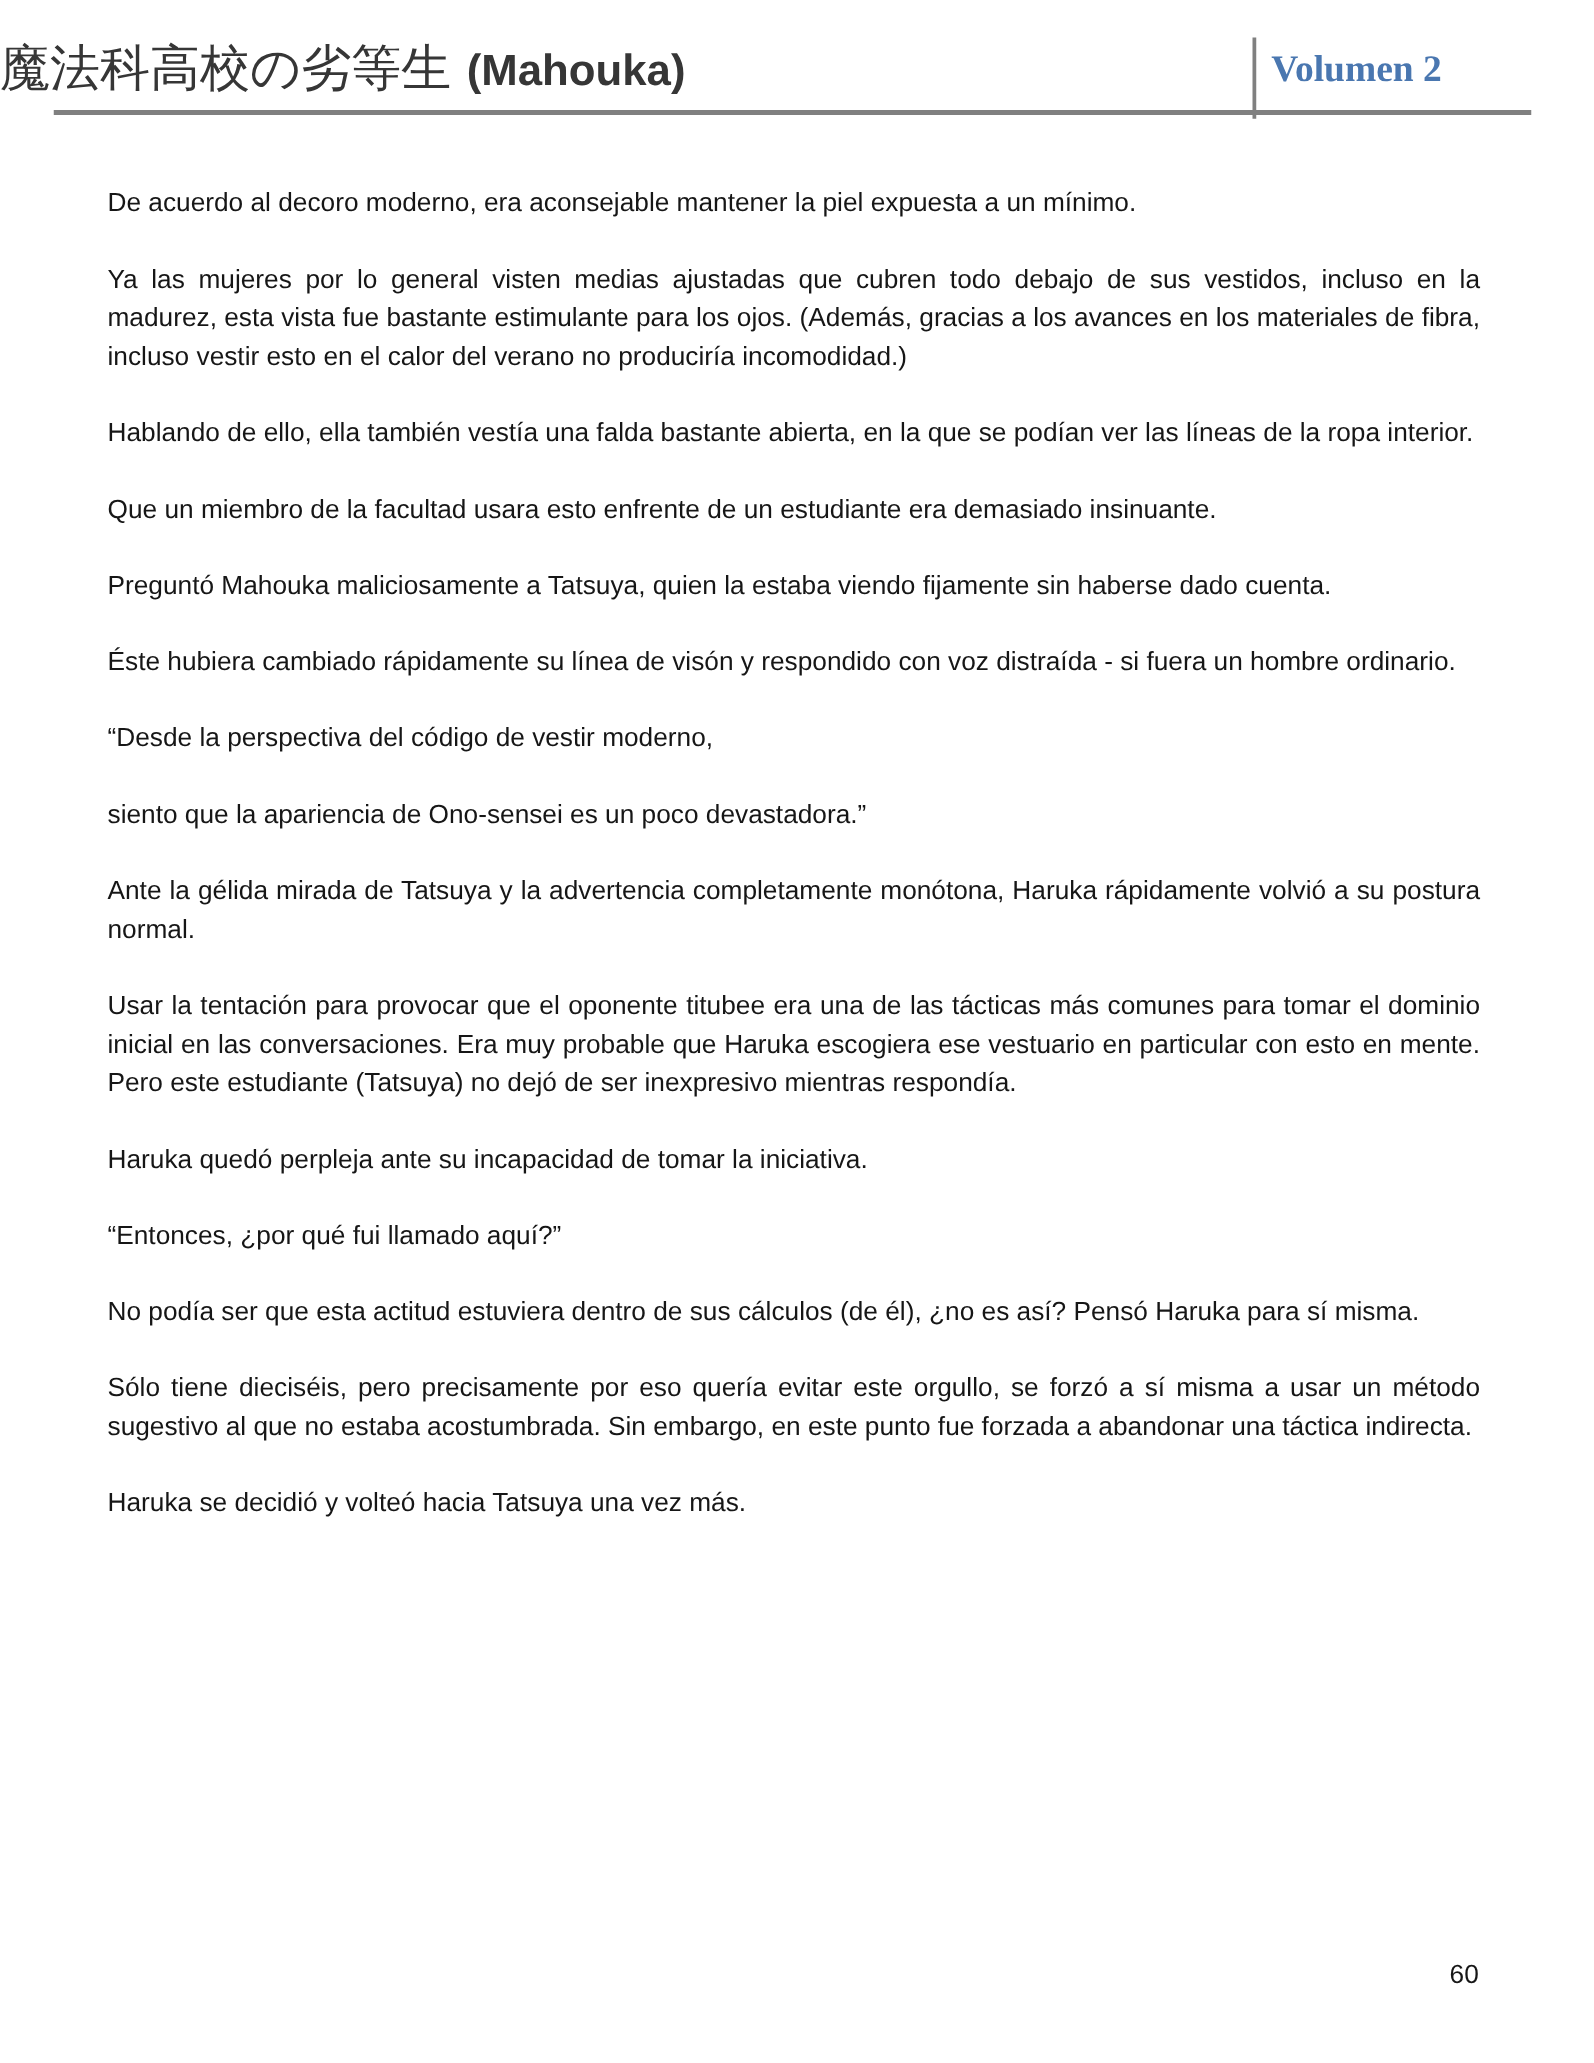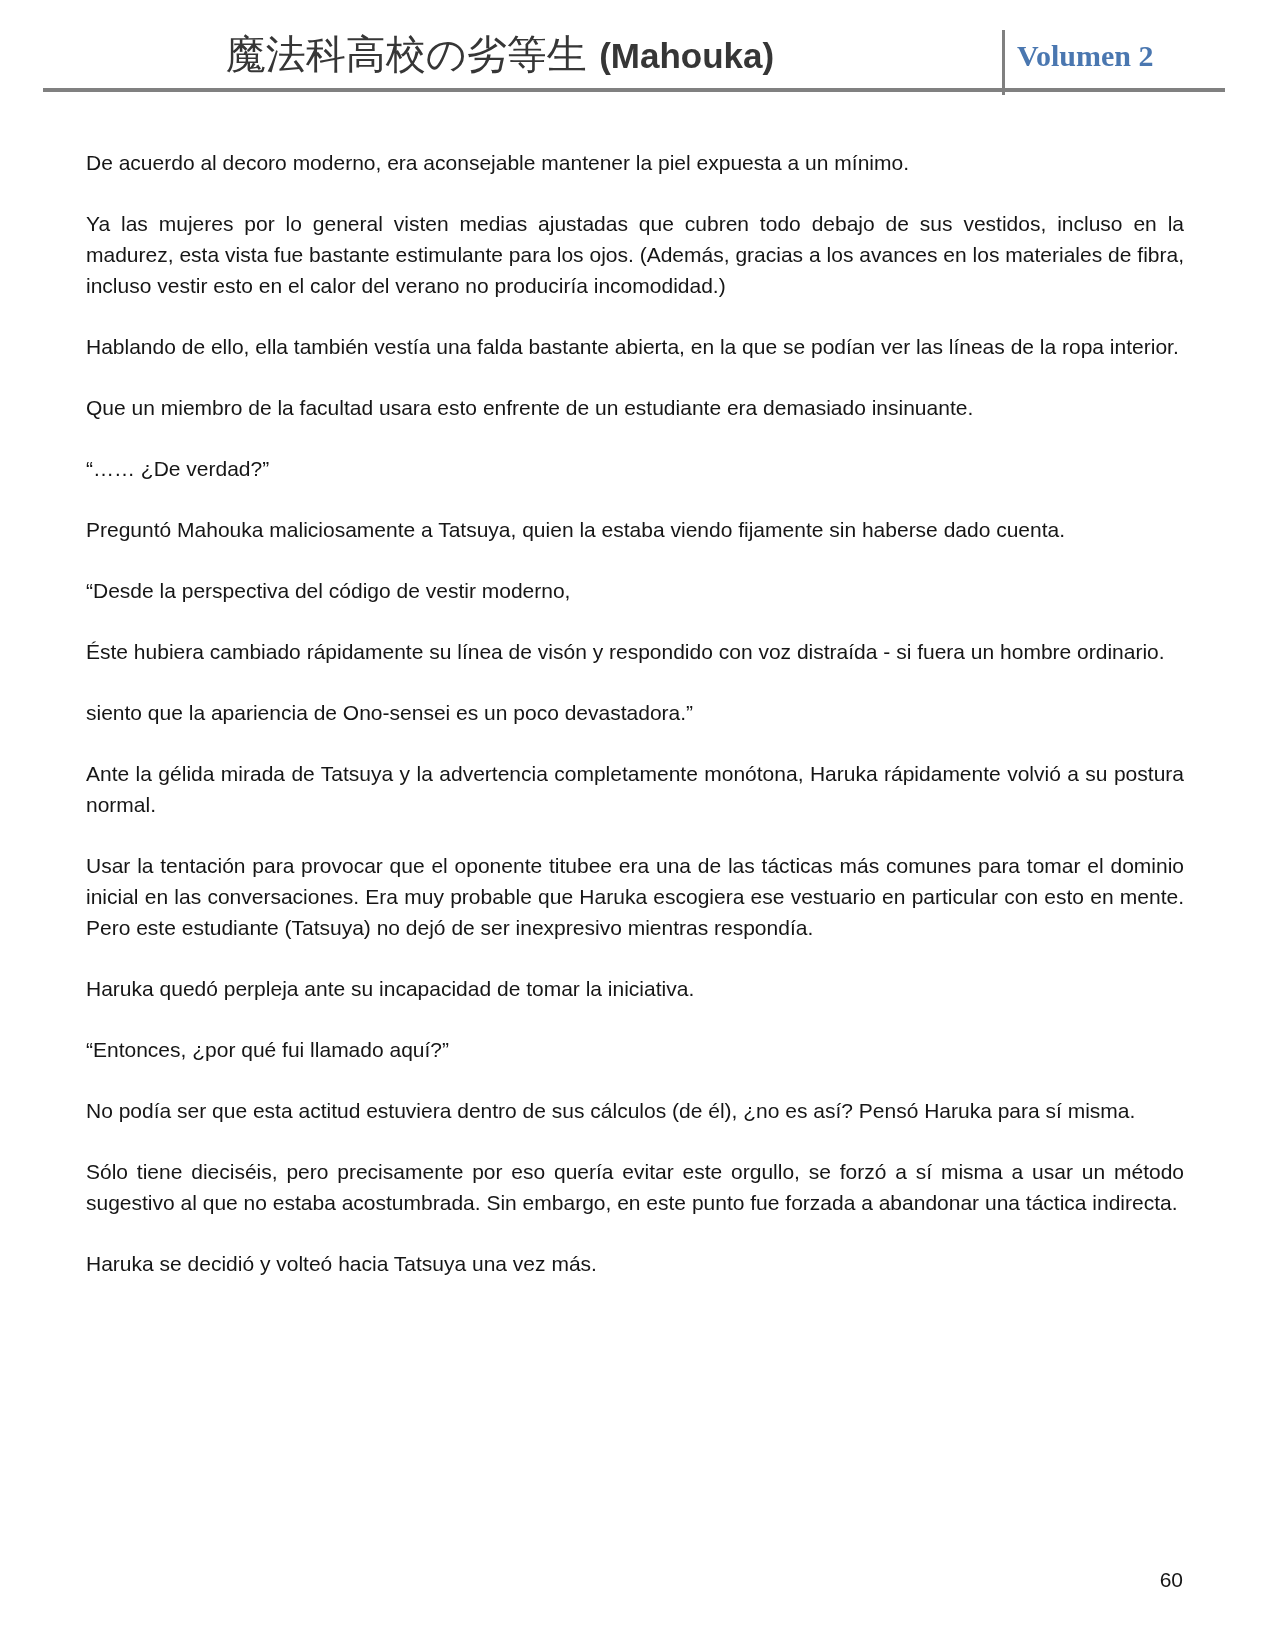--- a/index.html
+++ b/index.html
@@ -24,21 +24,21 @@
     background: #ffffff;
     overflow: hidden;
   }
 
   
   .hdr-title {
     position: absolute;
     left: 0;
     top: 34px;
     width: 1000px;
-    text-align: center;
+    text-align: left;
     line-height: 42px;
     color: var(--title);
     white-space: nowrap;
   }
   .title-jp {
     font-family: "Liberation Serif", serif;
     font-size: 40px;
     font-weight: 400;
   }
   .title-suffix {
@@ -113,24 +113,23 @@
     <div class="v-divider"></div>
     <div class="volume">Volumen 2</div>
     <div class="h-rule"></div>
   </header>
 
   <main class="body-text">
       <p class="para">De acuerdo al decoro moderno, era aconsejable mantener la piel expuesta a un mínimo.</p>
       <p class="para">Ya las mujeres por lo general visten medias ajustadas que cubren todo debajo de sus vestidos, incluso en la madurez, esta vista fue bastante estimulante para los ojos. (Además, gracias a los avances en los materiales de fibra, incluso vestir esto en el calor del verano no produciría incomodidad.)</p>
       <p class="para">Hablando de ello, ella también vestía una falda bastante abierta, en la que se podían ver las líneas de la ropa interior.</p>
       <p class="para">Que un miembro de la facultad usara esto enfrente de un estudiante era demasiado insinuante.</p>
-      <p class="para">“…… ¿De verdad?”</p>
       <p class="para">Preguntó Mahouka maliciosamente a Tatsuya, quien la estaba viendo fijamente sin haberse dado cuenta.</p>
+      <p class="para">Éste hubiera cambiado rápidamente su línea de visón y respondido con voz distraída - si fuera un hombre ordinario.</p>
       <p class="para">“Desde la perspectiva del código de vestir moderno,</p>
-      <p class="para">Éste hubiera cambiado rápidamente su línea de visón y respondido con voz distraída - si fuera un hombre ordinario.</p>
       <p class="para">siento que la apariencia de Ono-sensei es un poco devastadora.”</p>
       <p class="para">Ante la gélida mirada de Tatsuya y la advertencia completamente monótona, Haruka rápidamente volvió a su postura normal.</p>
       <p class="para">Usar la tentación para provocar que el oponente titubee era una de las tácticas más comunes para tomar el dominio inicial en las conversaciones. Era muy probable que Haruka escogiera ese vestuario en particular con esto en mente. Pero este estudiante (Tatsuya) no dejó de ser inexpresivo mientras respondía.</p>
       <p class="para">Haruka quedó perpleja ante su incapacidad de tomar la iniciativa.</p>
       <p class="para">“Entonces, ¿por qué fui llamado aquí?”</p>
       <p class="para">No podía ser que esta actitud estuviera dentro de sus cálculos (de él), ¿no es así? Pensó Haruka para sí misma.</p>
       <p class="para">Sólo tiene dieciséis, pero precisamente por eso quería evitar este orgullo, se forzó a sí misma a usar un método sugestivo al que no estaba acostumbrada. Sin embargo, en este punto fue forzada a abandonar una táctica indirecta.</p>
       <p class="para">Haruka se decidió y volteó hacia Tatsuya una vez más.</p>
     </main>
 

